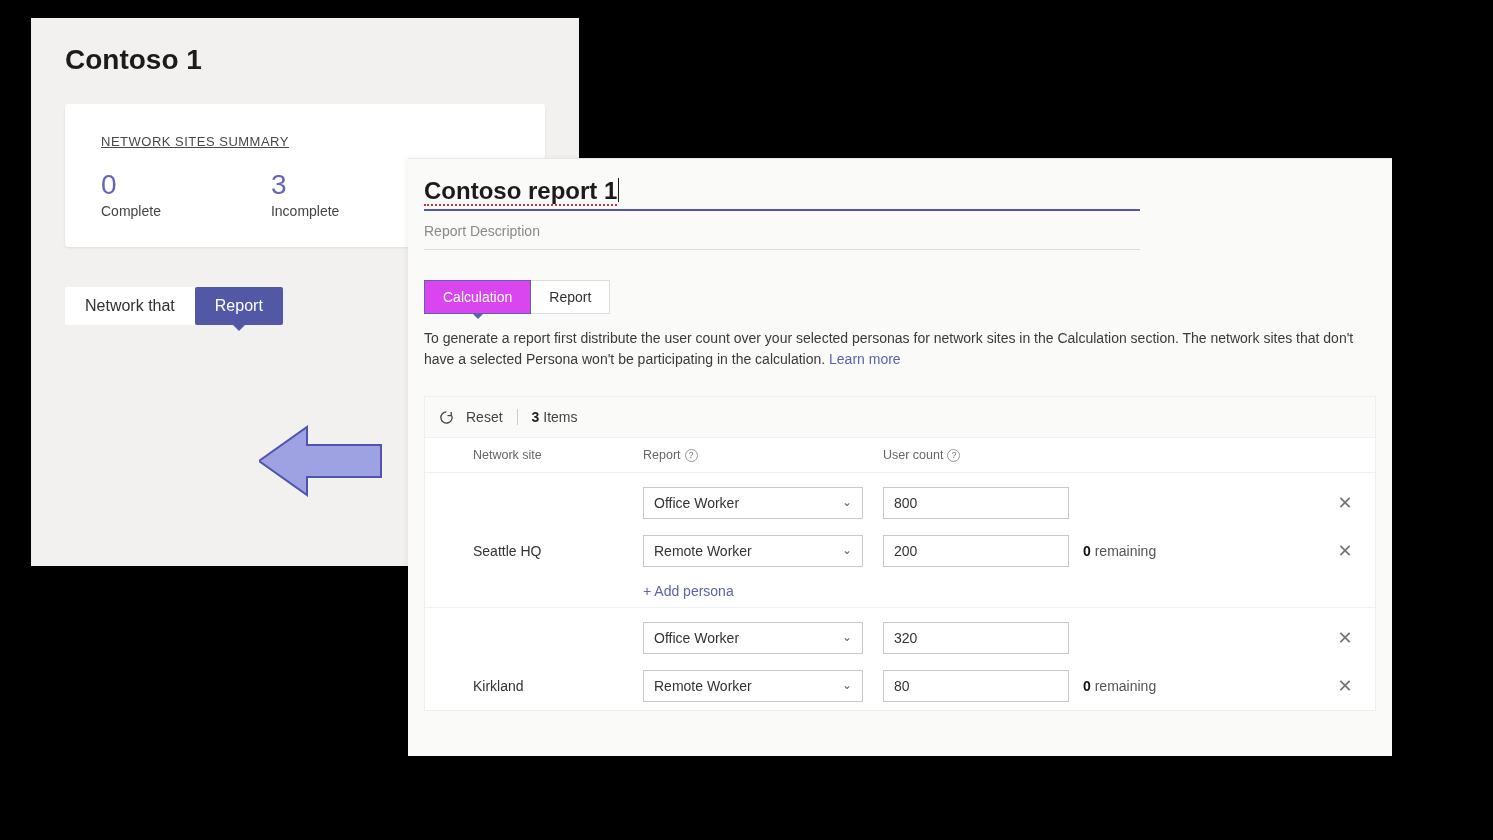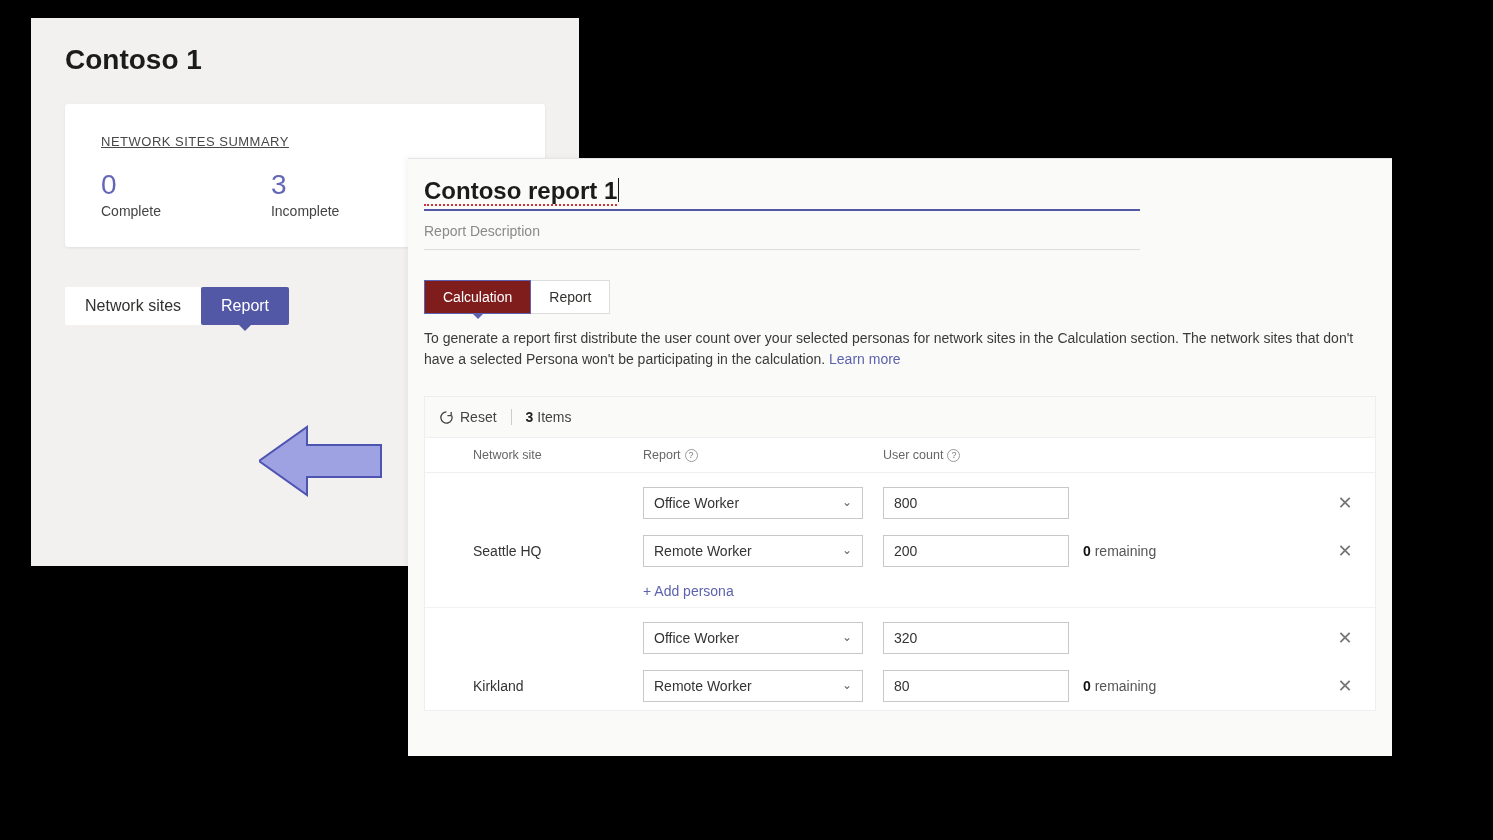--- a/index.html
+++ b/index.html
@@ -139,21 +139,21 @@
   .calc-tabs { display:flex; margin-bottom: 14px; }
   .calc-tab {
     padding: 8px 18px;
     font-size: 14px;
     background:#fff;
     border:1px solid #ddd;
     cursor:pointer;
     position: relative;
   }
   .calc-tab.active {
-    background:#7f1d1d; color:#fff; border-color:#5c62ad;
+    background:#d946ef; color:#fff; border-color:#5c62ad;
   }
   .calc-tab.active::after{
     content:"";
     position:absolute; bottom:-6px; left:50%; margin-left:-5px;
     border-left:5px solid transparent; border-right:5px solid transparent;
     border-top:5px solid #5c62ad;
   }
   .calc-tab + .calc-tab { border-left:none; }
 
   .instruction {
@@ -170,21 +170,21 @@
     background:#fff;
   }
   .toolbar {
     display:flex; align-items:center; gap: 14px;
     padding: 12px 14px;
     font-size:14px;
     color:#444;
     border-bottom:1px solid #f0f0f0;
     background:#fafaf8;
   }
-  .reset-btn { display:flex; align-items:center; gap:6px; color:#444; cursor:pointer;}
+  .reset-btn { display:flex; align-items:center; gap:12px; color:#444; cursor:pointer;}
   .reset-icon { width:15px; height:15px; }
   .divider { width:1px; height:16px; background:#ccc; }
   .item-count b{ font-weight:600; color:#222;}
 
   .grid-header {
     display:grid;
     grid-template-columns: 48px 170px 240px 200px 1fr 60px;
     padding: 10px 0;
     font-size:12.5px;
     color:#666;
@@ -241,21 +241,21 @@
         <div class="stat-label">Complete</div>
       </div>
       <div>
         <div class="stat-num">3</div>
         <div class="stat-label">Incomplete</div>
       </div>
     </div>
   </div>
 
   <div class="left-tabs">
-    <div class="left-tab">Network sites</div>
+    <div class="left-tab">Network that</div>
     <div class="left-tab active">Report</div>
   </div>
 
 </div>
 
 <svg class="arrow" viewBox="0 0 124 76">
   <polygon points="0,38 48,4 48,22 122,22 122,54 48,54 48,72" fill="#9ea2e2" stroke="#4e55b0" stroke-width="2"></polygon>
 </svg>
 
 <div class="right-panel">

